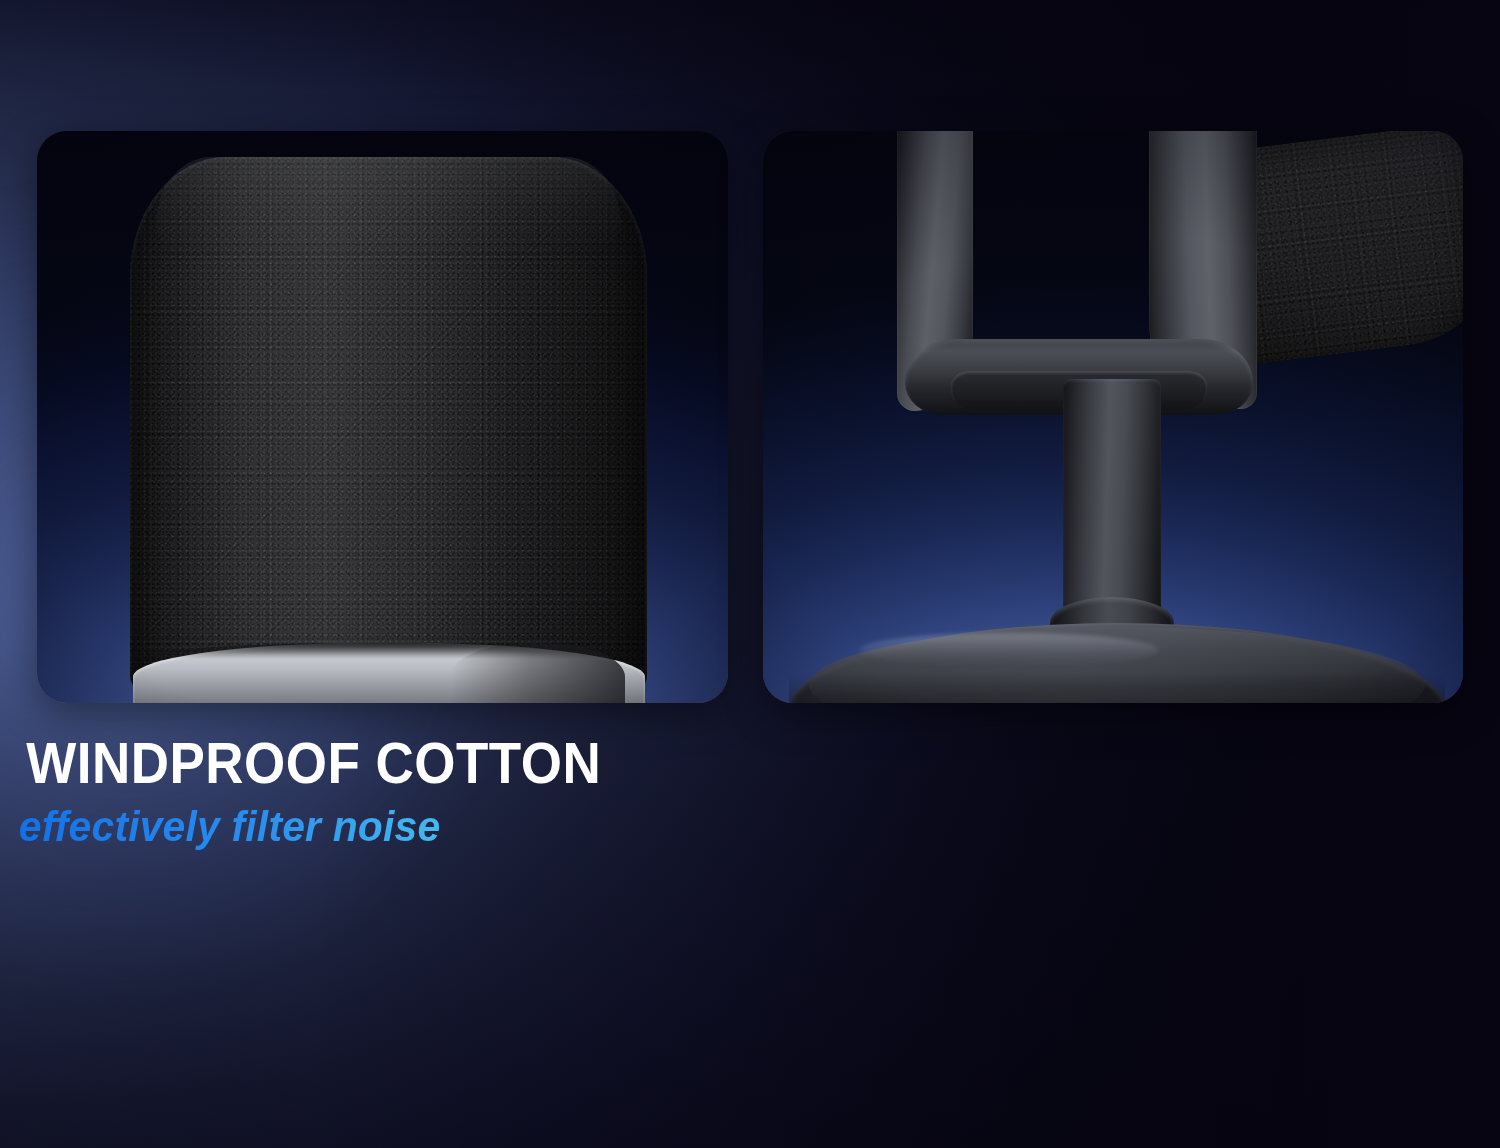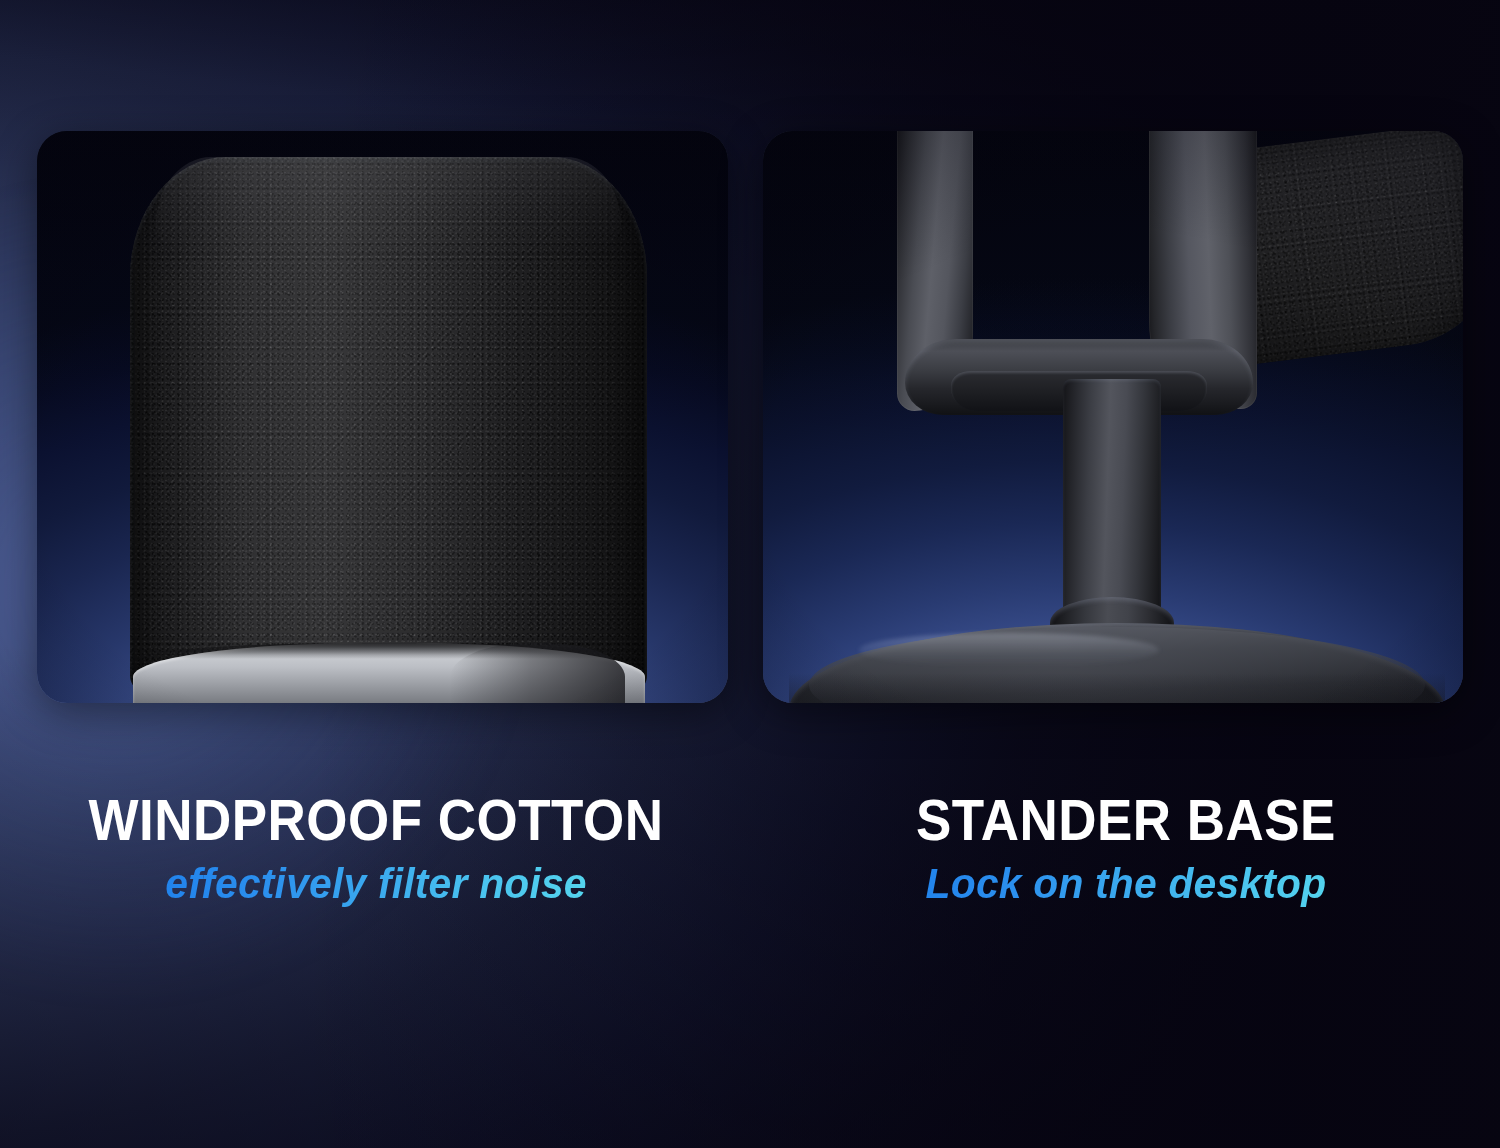--- a/index.html
+++ b/index.html
@@ -298,22 +298,22 @@
     position: absolute; left: 96px; top: 502px; width: 300px; height: 34px;
     border-radius: 50%;
     background: linear-gradient(180deg,
       rgba(225,232,248,0.26) 0%, rgba(200,210,232,0.08) 58%, rgba(180,190,215,0) 100%);
     filter: blur(2px);
   }
 
   
   .caption {
     position: absolute;
-    top: 787px;
-    text-align: center;
+    top: 730px;
+    text-align: left;
   }
   #caption-left  { left: 0px;   width: 752px; }
   #caption-right { left: 752px; width: 748px; }
 
   .cap-title {
     margin: 0;
     color: #ffffff;
     font-family: "Liberation Sans", sans-serif;
     font-weight: 700;
     font-size: 57px;
@@ -392,18 +392,14 @@
     <div id="stand-base-rim"></div>
 
     <div class="panel-vig"></div>
   </div>
 
   <div class="caption" id="caption-left">
     <h2 class="cap-title">WINDPROOF COTTON</h2>
     <p class="cap-sub">effectively filter noise</p>
   </div>
 
-  <div class="caption" id="caption-right">
-    <h2 class="cap-title">STANDER BASE</h2>
-    <p class="cap-sub">Lock on the desktop</p>
-  </div>
 
 </div>
 
 </body></html>

